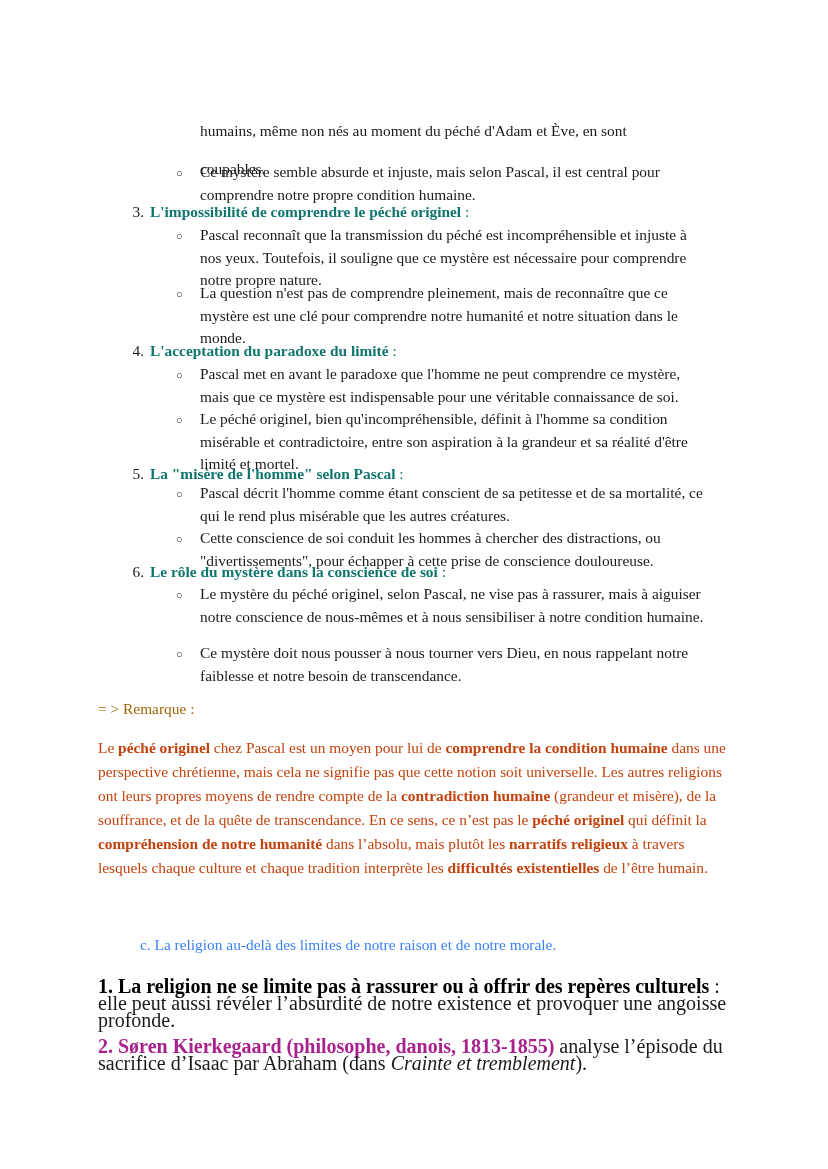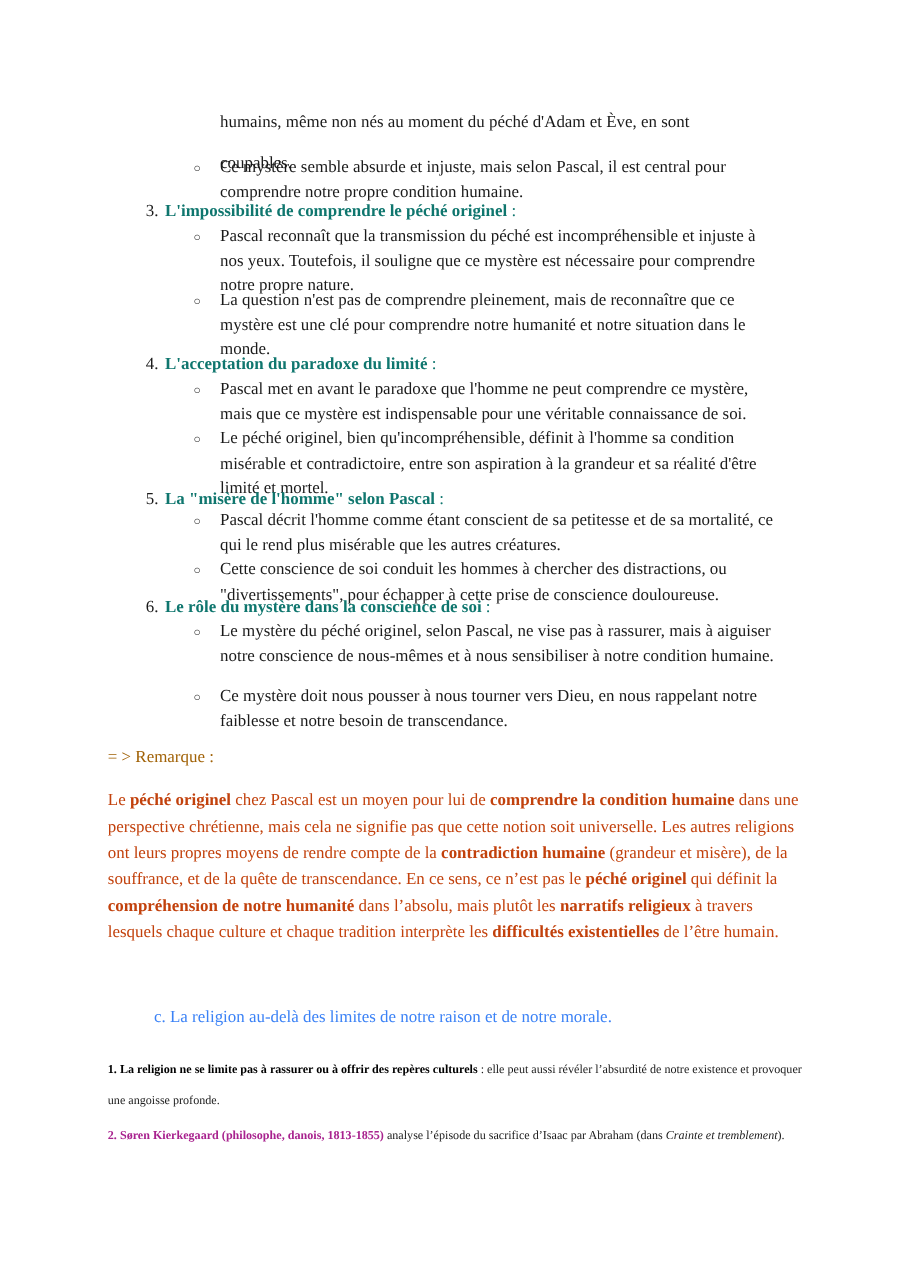--- a/index.html
+++ b/index.html
@@ -13,20 +13,21 @@
     position: relative;
     font-family: "Liberation Serif", "DejaVu Serif", serif;
     color: #1a1a1a;
     overflow: hidden;
   }
 
   .page {
     position: absolute;
     inset: 0;
     background: #fff;
+    margin-top: 20px;
   }
 
   
   .outline {
     position: absolute;
     left: 0;
     top: 0;
     width: 828px;
   }
 
@@ -119,22 +120,22 @@
     font-size: 15.4px;
     line-height: 22px;
     color: #3b82f6;
   }
 
   
   .para {
     position: absolute;
     left: 98px;
     width: 636px;
-    font-size: 11px;
-    line-height: 29px;
+    font-size: 20px;
+    line-height: 17px;
     color: #1a1a1a;
   }
   .para .lead-dark { font-weight: bold; color: #000; }
   .para .lead-purple { font-weight: bold; color: #a8228e; }
   .para i { font-style: italic; }
 
   .p1 { top: 958px; }
   .p2 { top: 1018px; }
 </style>
 </head>

